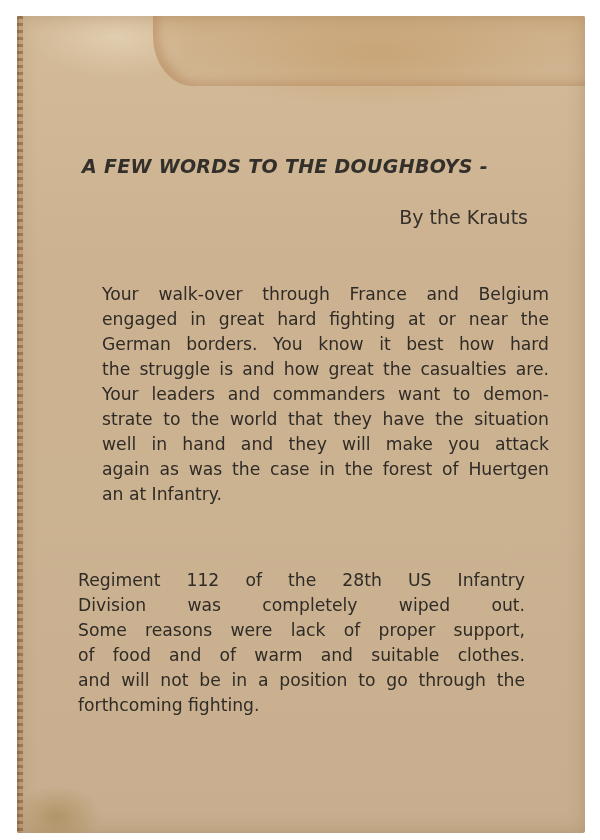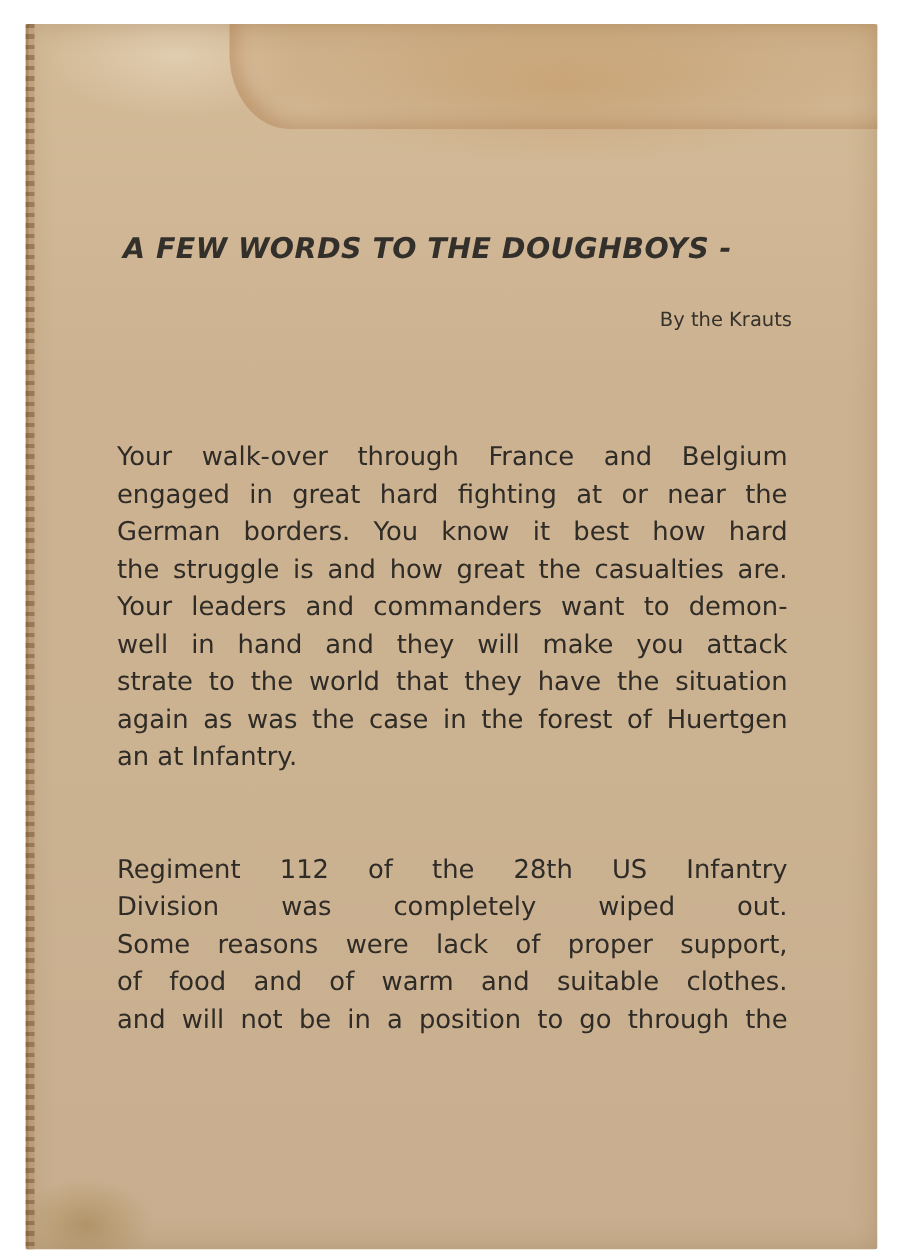--- a/index.html
+++ b/index.html
@@ -65,21 +65,21 @@
       letter-spacing: 0.3px;
       color: #33302b;
       white-space: nowrap;
       font-style: italic;
     }
     .byline {
       position: absolute;
       right: 72px;
       top: 206px;
       margin: 0;
-      font-size: 13px;
+      font-size: 19px;
       color: #35312b;
     }
     .para {
       position: absolute;
       left: 78px;
       width: 447px;
       margin: 0;
       font-size: 17.2px;
       line-height: 25px;
       text-align: justify;
@@ -88,47 +88,48 @@
     }
     .para .line {
       display: block;
       text-align: justify;
       text-align-last: justify;
       white-space: nowrap;
     }
     .para .line.last {
       text-align-last: left;
     }
-    .p1 { top: 293px; }
+    .p1 { top: 282px; margin-left: 24px; }
     .p2 { top: 568px; }
   </style>
 </head>
 <body>
 
 <div class="page">
   <div class="page-left-edge"></div>
   <div class="water-stain"></div>
 </div>
 
 <div class="doc">
   <h1 class="title">A FEW WORDS TO THE DOUGHBOYS -</h1>
   <p class="byline">By the Krauts</p>
 
   <p class="para p1">
     <span class="line">Your walk-over through France and Belgium</span>
     <span class="line">engaged in great hard fighting at or near the</span>
     <span class="line">German borders. You know it best how hard</span>
     <span class="line">the struggle is and how great the casualties are.</span>
     <span class="line">Your leaders and commanders want to demon-</span>
+    <span class="line">strate to the world that they have the situation</span>
     <span class="line">well in hand and they will make you attack</span>
-    <span class="line">strate to the world that they have the situation</span>
     <span class="line">again as was the case in the forest of Huertgen</span>
     <span class="line last">an at Infantry.</span>
   </p>
 
   <p class="para p2">
     <span class="line">Regiment 112 of the 28th US Infantry</span>
     <span class="line">Division was completely wiped out.</span>
     <span class="line">Some reasons were lack of proper support,</span>
     <span class="line">of food and of warm and suitable clothes.</span>
     <span class="line">and will not be in a position to go through the</span>
+    <span class="line last">forthcoming fighting.</span>
   </p>
 </div>
 
 </body></html>

